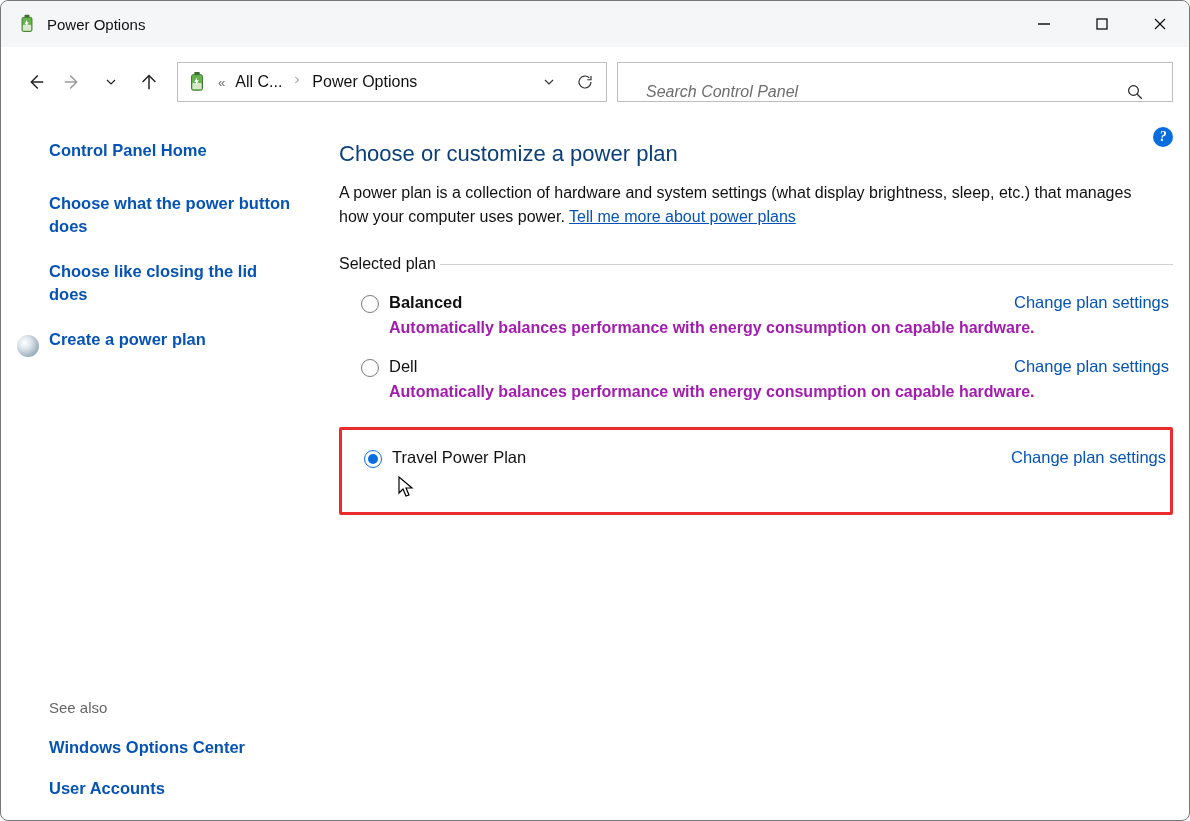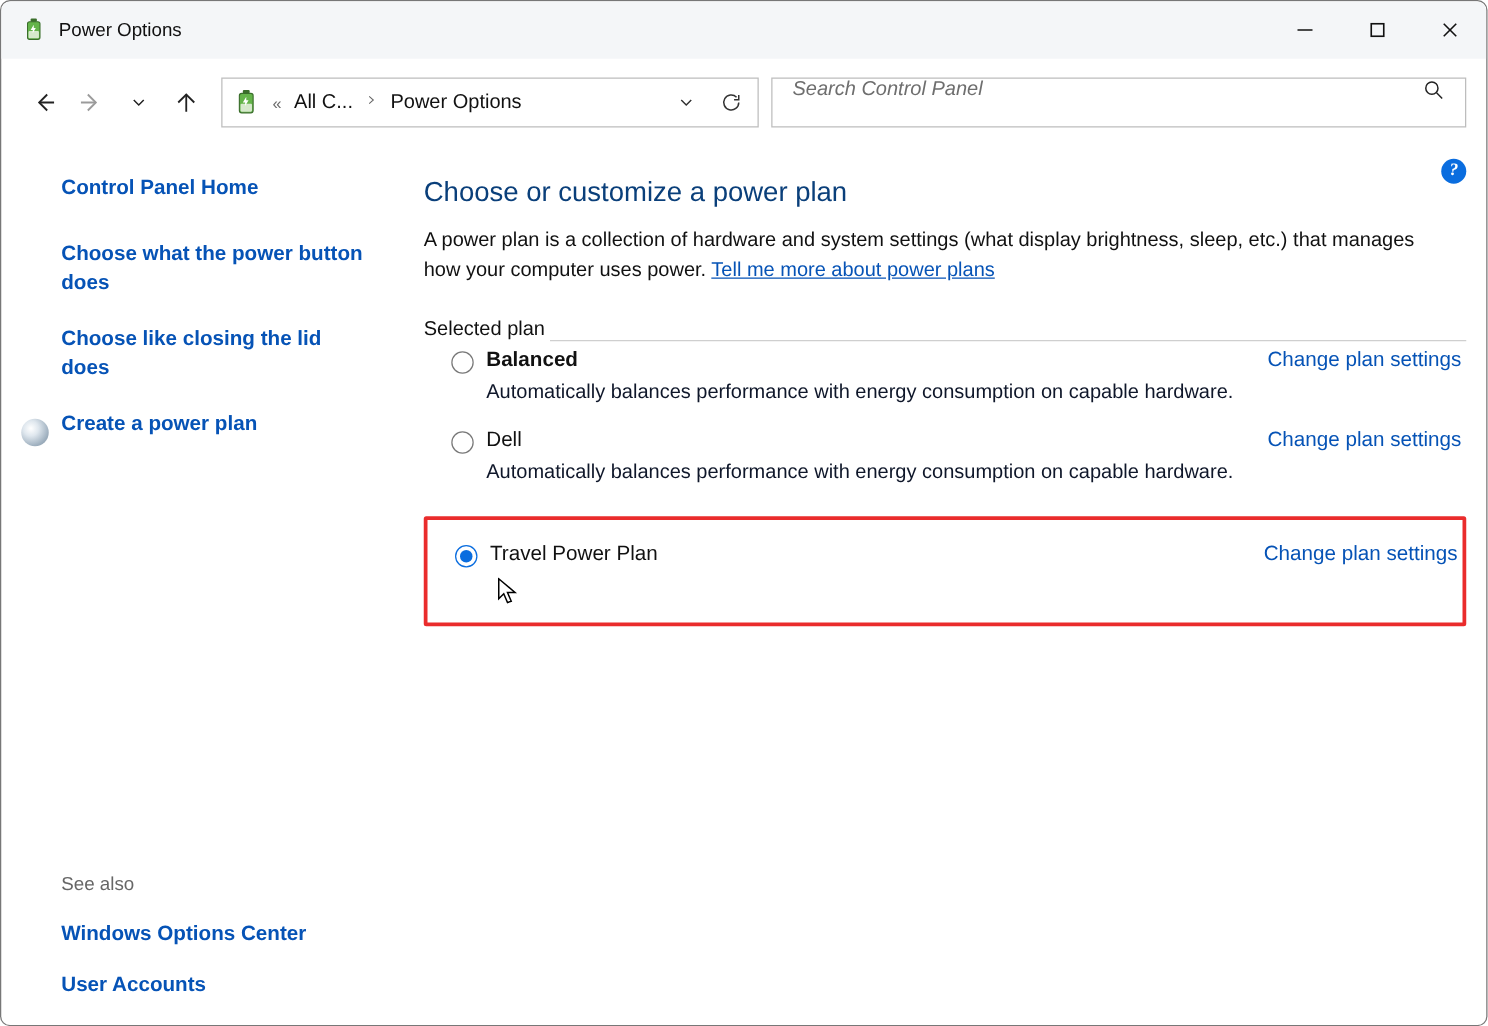--- a/index.html
+++ b/index.html
@@ -16,50 +16,50 @@
   .navrow { display:flex; align-items:center; gap:10px; padding: 10px 16px 10px 12px; height:70px; }
   .nav-icons { display:flex; align-items:center; gap:10px; padding:0 4px 0 8px;}
   .nav-arrow { width:28px; height:28px; display:flex; align-items:center; justify-content:center; color:#333; }
   .nav-arrow.disabled { color:#9b9b9b; }
   .addrbar { flex:0 0 auto; width:430px; height:40px; border:1px solid #bdbdbd; display:flex; align-items:center; padding:0 8px; gap:10px; }
   .addrbar .bc-icon { width:22px; height:22px; }
   .addrbar .chevrons { color:#6c6c6c; font-size:13px;}
   .bc-text { font-size:16px; color:#111; white-space:nowrap; }
   .addrbar .addr-spacer { flex:1; }
   .addr-btn { width:26px; height:26px; display:flex; align-items:center; justify-content:center; color:#333; }
-  .searchbar { flex:1; height:40px; border:1px solid #bdbdbd; display:flex; align-items:flex-start; padding:0 16px; }
+  .searchbar { flex:1; height:40px; border:1px solid #bdbdbd; display:flex; align-items:flex-end; padding:0 28px; }
   .searchbar input { border:none; outline:none; width:100%; font-size:16px; color:#333; background:transparent; font-style: italic;}
   .searchbar input::placeholder { color:#6e6e6e; font-style: italic;}
   .searchbar .search-icon { width:18px; height:18px; color:#222; }
   .help-badge { position:absolute; top:126px; right:16px; width:20px; height:20px; border-radius:50%; background:#0a6ddf; color:#fff; font-size:14px; font-weight:bold; font-family:Georgia,serif; display:flex; align-items:center; justify-content:center; font-style: italic;}
   
   .body { display:flex; height: calc(100% - 116px); }
   .sidebar { width:320px; padding: 22px 24px 22px 48px; position:relative; }
   .sidebar a, .main a { text-decoration:none; }
   .sb-link { display:block; color:#0653b6; font-size:16.5px; margin-bottom:22px; line-height:1.4;font-weight:bold; }
   .sb-marker { position:absolute; left:16px; top:218px; width:22px; height:22px; border-radius:50%; background: radial-gradient(circle at 35% 35%, #fff 0%, #dfe7ee 30%, #9fb0bf 70%, #7c8c9b 100%);}  
   .see-also { position:absolute; bottom:20px; left:48px; }
   .see-also-title { color:#666; font-size:15px; margin-bottom:20px;}
   .see-also .sb-link { margin-bottom:18px; }
   .main { flex:1; padding: 24px 16px 20px 18px; }
   .main-heading { color:#0a3f7a; font-size:22px; font-weight:400; margin-bottom:14px; }
   .main-desc { color:#111; font-size:16px; line-height:1.5; max-width:820px; }
   .main-desc a { color:#0653b6; text-decoration:underline; }
-  .section-label { display:flex; align-items:flex-end; gap:4px; margin-top:26px; }
+  .section-label { display:flex; align-items:center; gap:4px; margin-top:26px; margin-bottom:14px; }
   .section-label span { color:#111; font-size:16px; }
   .section-label .rule { flex:1; height:1px; background:#cfcfcf; }
   .plan { padding: 6px 4px 14px 22px; }
   .plan-header { display:flex; align-items:flex-start; }
   .plan-radio { width:18px; height:18px; border-radius:50%; border:1.5px solid #7a7a7a; margin-right:10px; background:#fff; flex:0 0 auto; margin-top:2px; position:relative;}
   .plan-radio.checked { border-color:#0a6ddf; }
   .plan-radio.checked::after { content:""; position:absolute; inset:3px; border-radius:50%; background:#0a6ddf; }
   .plan-name { font-size:16.5px; color:#111; }
   .plan-name.bold { font-weight:700; }
   .plan-change { margin-left:auto; color:#0653b6; font-size:16.5px; }
-  .plan-desc { font-size:16px; color:#0f172a; margin-left:28px; margin-top:6px; }
+  .plan-desc { font-size:16px; color:#a21caf; margin-left:28px; margin-top:6px;font-weight:bold; }
   .highlight-box { border:3px solid #ea2c2c; border-radius:2px; padding: 18px 4px 44px 22px; margin-top:12px; position:relative;}
   .highlight-box .plan { padding:0; }
   .cursor { position:absolute; left:56px; top:46px; }
   .battery-icon {width:20px;height:20px;}
 </style>
 </head>
 <body>
 
 <div class="titlebar">
   <span class="title-icon">

